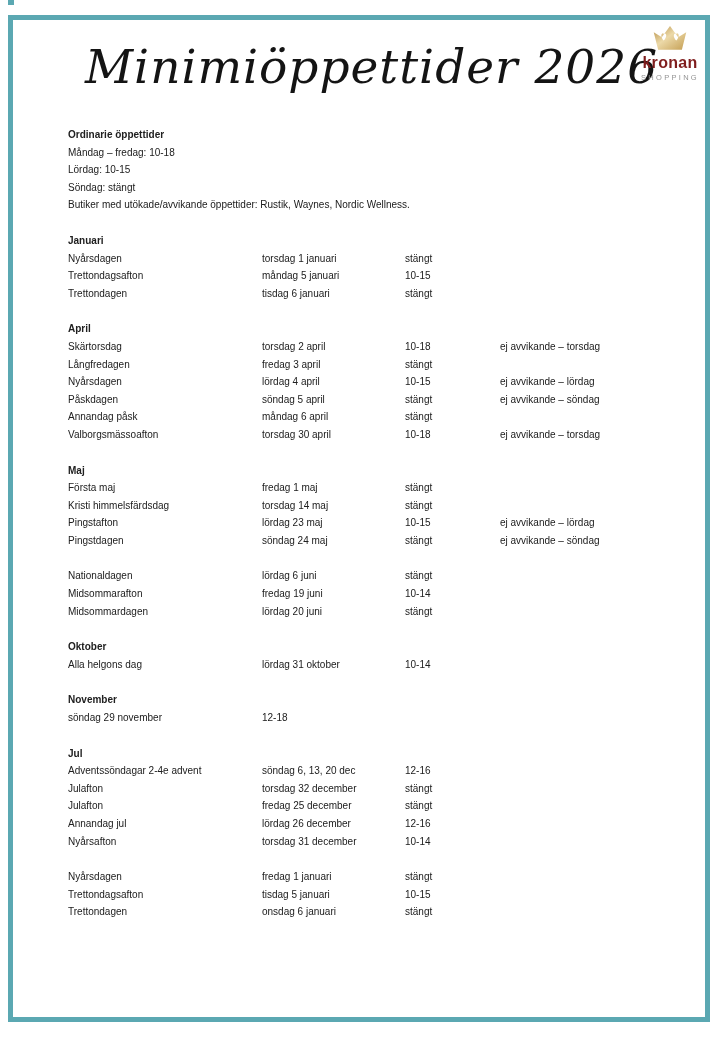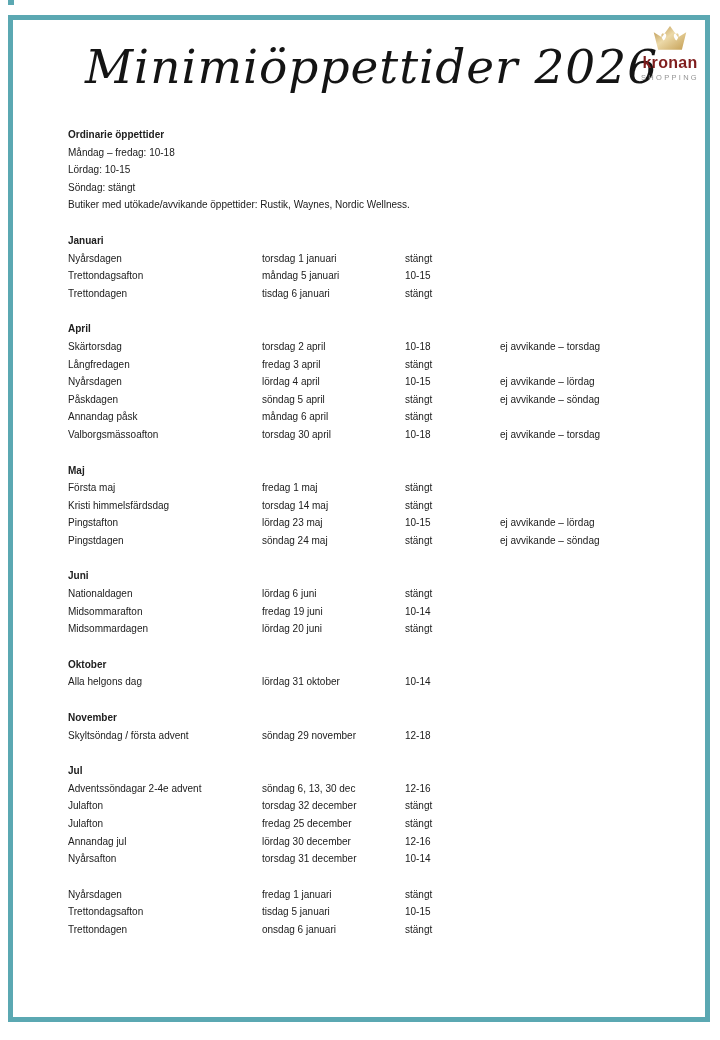--- a/index.html
+++ b/index.html
@@ -184,21 +184,20 @@
   <div class="row">
     <span>Pingstdagen</span>
     <span>söndag 24 maj</span>
     <span>stängt</span>
     <span>ej avvikande – söndag</span>
   </div>
 </div>
   </div>
 
   <div class="section">
-    <div class="bold">Juni</div>
     <div>
   <div class="row">
     <span>Nationaldagen</span>
     <span>lördag 6 juni</span>
     <span>stängt</span>
     <span></span>
   </div>
 
   <div class="row">
     <span>Midsommarafton</span>
@@ -225,55 +224,54 @@
     <span>10-14</span>
     <span></span>
   </div>
 </div>
   </div>
 
   <div class="section">
     <div class="bold">November</div>
     <div>
   <div class="row">
-    <span>Skyltsöndag / första advent</span>
     <span>söndag 29 november</span>
     <span>12-18</span>
     <span></span>
   </div>
 </div>
   </div>
 
   <div class="section">
     <div class="bold">Jul</div>
     <div>
   <div class="row">
     <span>Adventssöndagar 2-4e advent</span>
-    <span>söndag 6, 13, 30 dec</span>
+    <span>söndag 6, 13, 20 dec</span>
     <span>12-16</span>
     <span></span>
   </div>
 
   <div class="row">
     <span>Julafton</span>
     <span>torsdag 32 december</span>
     <span>stängt</span>
     <span></span>
   </div>
 
   <div class="row">
     <span>Julafton</span>
     <span>fredag 25 december</span>
     <span>stängt</span>
     <span></span>
   </div>
 
   <div class="row">
     <span>Annandag jul</span>
-    <span>lördag 30 december</span>
+    <span>lördag 26 december</span>
     <span>12-16</span>
     <span></span>
   </div>
 
   <div class="row">
     <span>Nyårsafton</span>
     <span>torsdag 31 december</span>
     <span>10-14</span>
     <span></span>
   </div>

